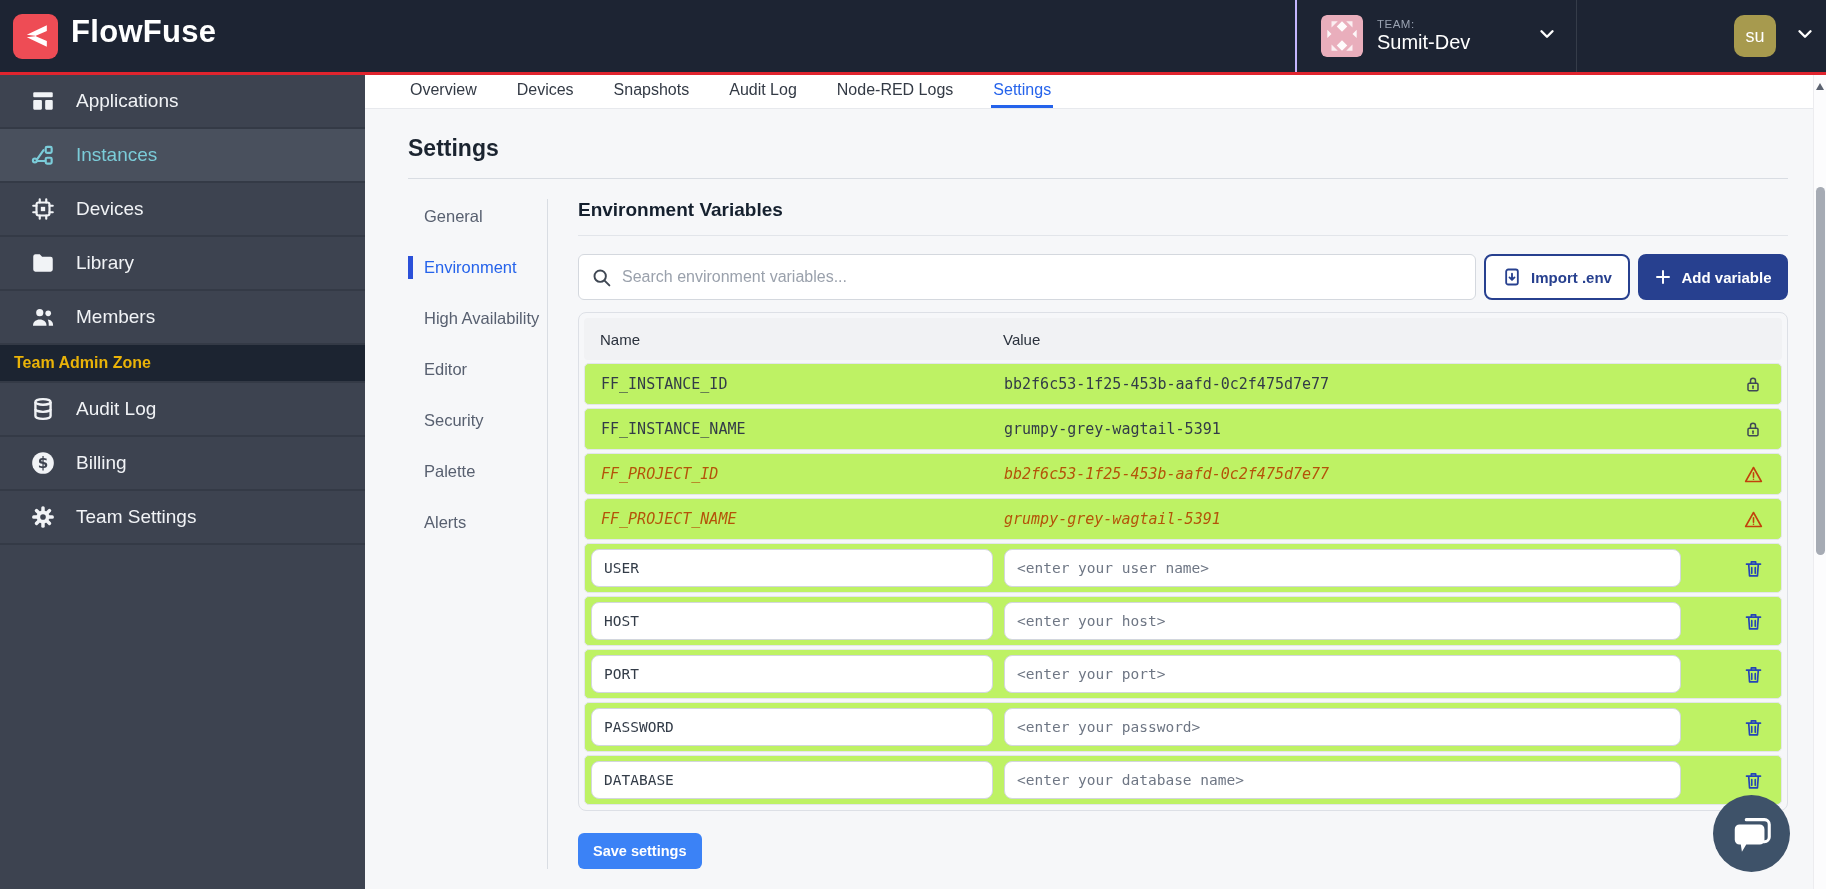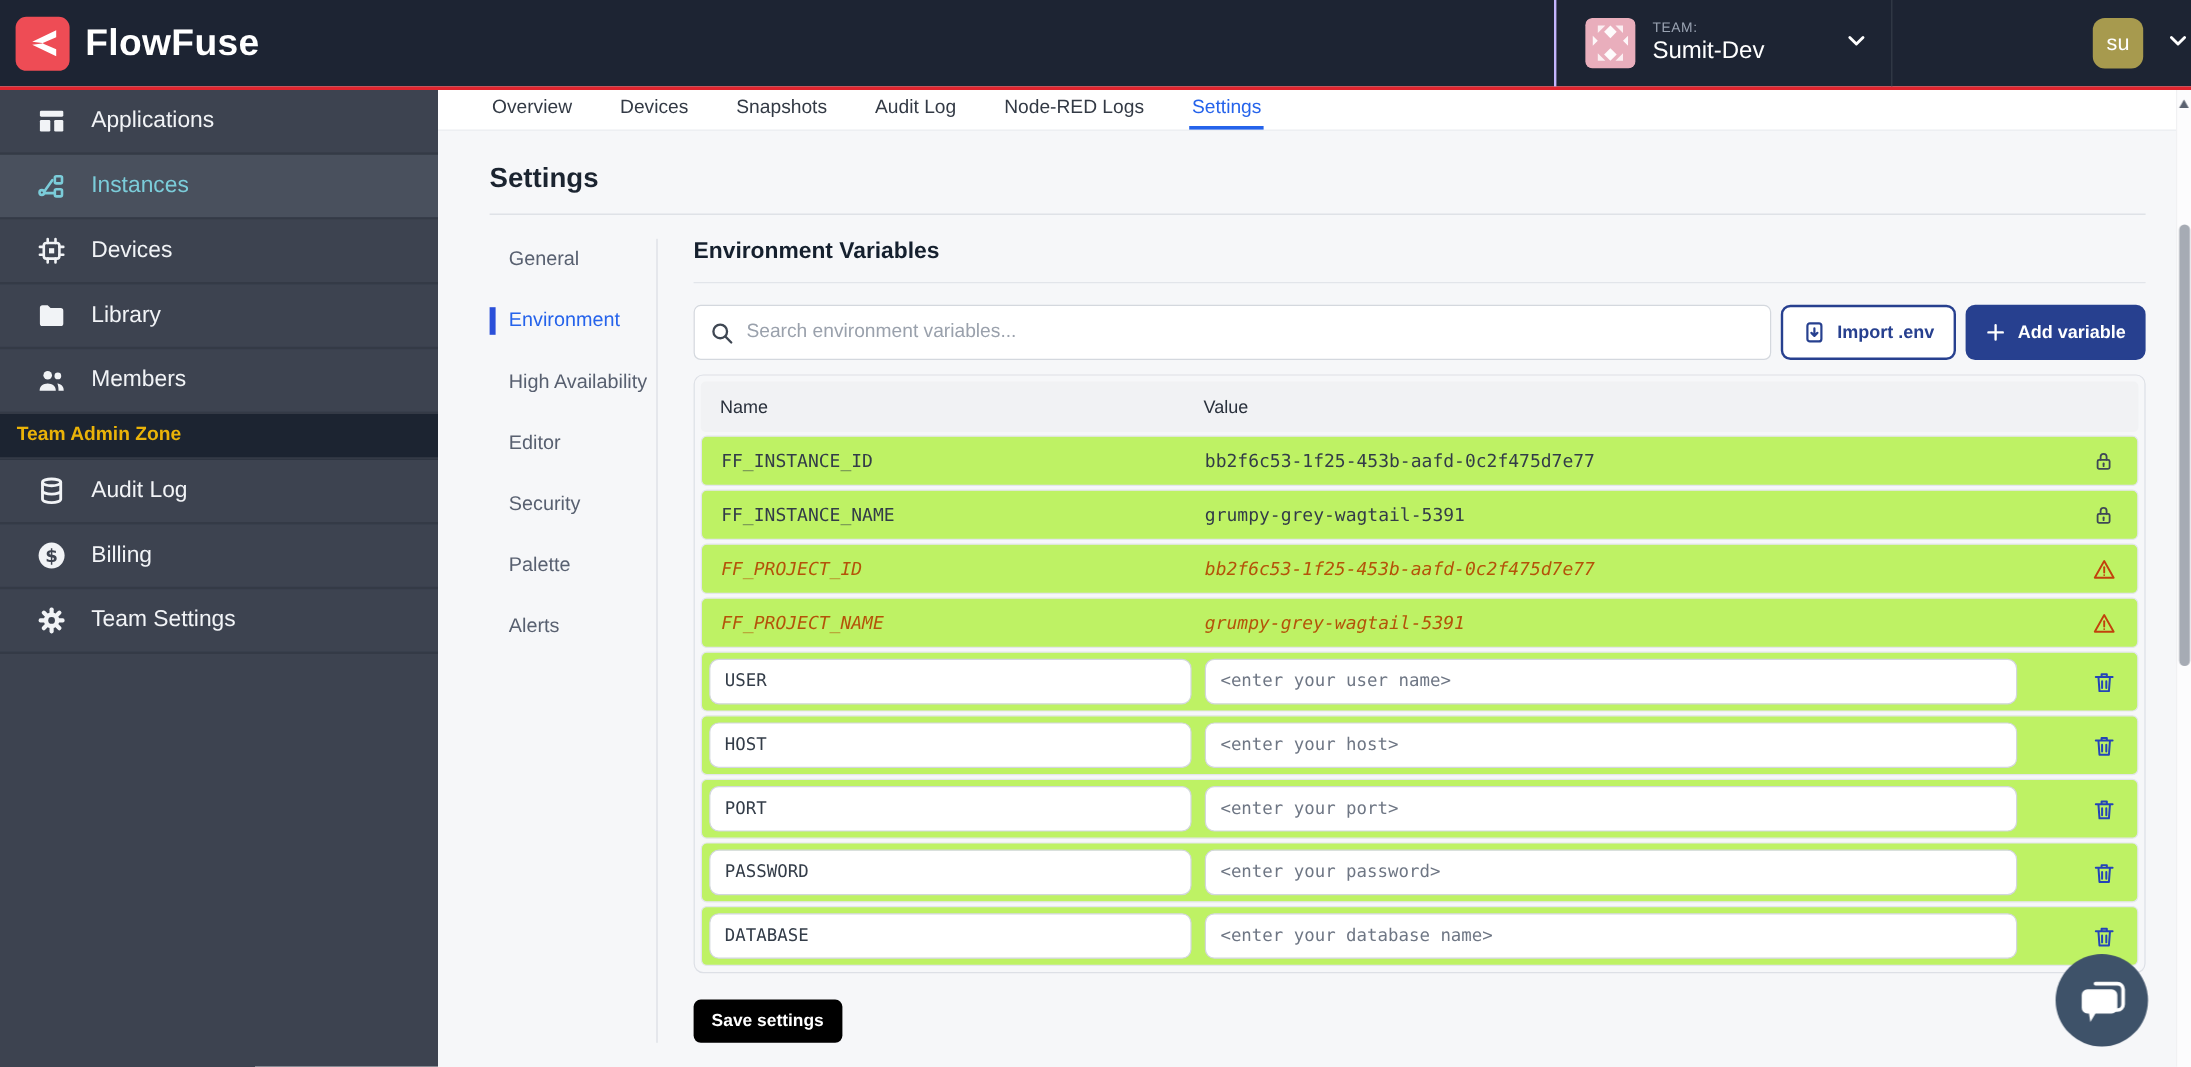--- a/index.html
+++ b/index.html
@@ -3,32 +3,32 @@
 <meta charset="utf-8">
 <style>
   * { margin:0; padding:0; box-sizing:border-box; }
   html,body { width:1826px; height:889px; overflow:hidden; background:#f6f7f9;
               font-family:"Liberation Sans", sans-serif; }
   .mono { font-family:"DejaVu Sans Mono", monospace; }
 
   
   .topbar { height:72px; background:#1d2433; display:flex; align-items:center; justify-content:space-between; }
   .accent-line { height:3px; background:#e0242e; }
-  .brand { display:flex; align-items:center; gap:13px; padding-left:13px; }
+  .brand { display:flex; gap:13px; padding-left:13px; }
   .brand-logo { width:45px; height:45px; background:#ee4c55; border-radius:9px; display:flex; align-items:center; justify-content:center; }
   .brand-name { font-size:31px; font-weight:bold; color:#ffffff; letter-spacing:.3px; }
   .top-right { display:flex; align-items:stretch; height:100%; }
   .team-box { width:282px; border-left:2px solid #c4b5fd; border-right:1px solid #353c49;
               display:flex; align-items:center; padding:0 18px 0 24px; gap:14px; cursor:pointer; }
   .team-avatar { width:42px; height:42px; border-radius:6px; flex:none; }
   .team-text { display:flex; flex-direction:column; line-height:1.15; }
   .team-label { font-size:11.5px; color:#9aa3b2; letter-spacing:.5px; }
   .team-name { font-size:20px; color:#ffffff; }
   .caret { margin-left:auto; flex:none; }
-  .user-box { width:249px; display:flex; align-items:center; justify-content:flex-end; gap:18px; cursor:pointer; }
+  .user-box { width:249px; display:flex; align-items:center; justify-content:flex-end; gap:18px; padding-right:10px; cursor:pointer; }
   .user-avatar { width:42px; height:42px; border-radius:10px; background:#a79a4e; color:#fff;
                  font-size:18px; display:flex; align-items:center; justify-content:center; }
 
   
   .app-row { display:flex; height:814px; }
 
   
   .sidebar { width:365px; flex:none; background:#3d4350; display:flex; flex-direction:column; }
   .side-item { height:54px; flex:none; display:flex; align-items:center; gap:20px; padding-left:30px;
                border-bottom:2px solid #343a46; font-size:19px; color:#f1f3f6; cursor:pointer; }
@@ -85,21 +85,21 @@
   .var-row input { height:38px; border:1px solid #d2d6dd; border-radius:8px; background:#fff;
                    font-family:"DejaVu Sans Mono", monospace; font-size:14.5px; color:#333c48;
                    padding:0 12px; outline:none; }
   .var-row input::placeholder { color:#6e7684; }
   .editable .c-name { padding-left:6px; }
   .editable .c-name input { width:402px; }
   .editable .c-value { display:flex; }
   .editable .c-value input { width:calc(100% - 44px); }
   .icon-btn { background:none; border:none; cursor:pointer; display:flex; align-items:center; justify-content:center; }
 
-  .save-btn { margin-top:22px; background:#000000; color:#fff; border:none; border-radius:6px;
+  .save-btn { margin-top:22px; background:#3b82f6; color:#fff; border:none; border-radius:6px;
               font-size:14.5px; font-weight:bold; padding:10px 15px; cursor:pointer; }
 
   
   .chat-fab { position:fixed; right:36px; bottom:17px; width:77px; height:77px; border-radius:50%;
               background:#3e5269; display:flex; align-items:center; justify-content:center; cursor:pointer; }
   .scrollbar { position:fixed; right:0; top:75px; bottom:0; width:13px; background:#fcfcfd; border-left:1px solid #ececef; }
   .scroll-thumb { position:absolute; left:2px; width:9px; top:112px; height:368px; background:#a6abb4; border-radius:5px; cursor:pointer; }
   .scroll-arrow { position:absolute; left:2px; top:8px; width:0; height:0;
                   border-left:4.5px solid transparent; border-right:4.5px solid transparent;
                   border-bottom:7px solid #5b6270; }

